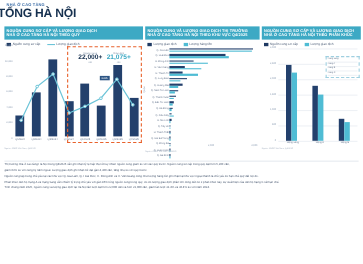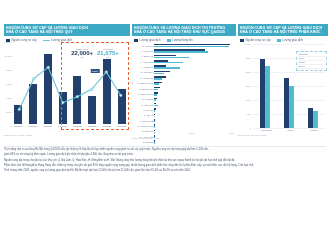--- a/index.html
+++ b/index.html
@@ -116,20 +116,24 @@
   
   .body { position:absolute; left:4px; top:148px; width:322px; }
   .body p { font-size:2.6px; line-height:1.62; color:#46566e; margin-bottom:1.1px; }
   .divider { position:absolute; left:4px; top:146px; width:322px; height:0.3px; background:#e6eaef; }
 </style>
 </head>
 <body>
 
 <div class="page">
 
+  <div class="header">
+    <div class="kicker">NHÀ Ở CAO TẦNG</div>
+    <div class="title">TỔNG HÀ NỘI</div>
+  </div>
 
   <div class="c1">
     <div class="panel-title">
       <span>NGUỒN CUNG SƠ CẤP VÀ LƯỢNG GIAO DỊCH</span>
       <span>NHÀ Ở CAO TẦNG HÀ NỘI THEO QUÝ</span>
     </div>
     <div class="legend">
       <div class="legend-item">
         <span class="sw navy"></span>
         <span>Nguồn cung sơ cấp</span>

